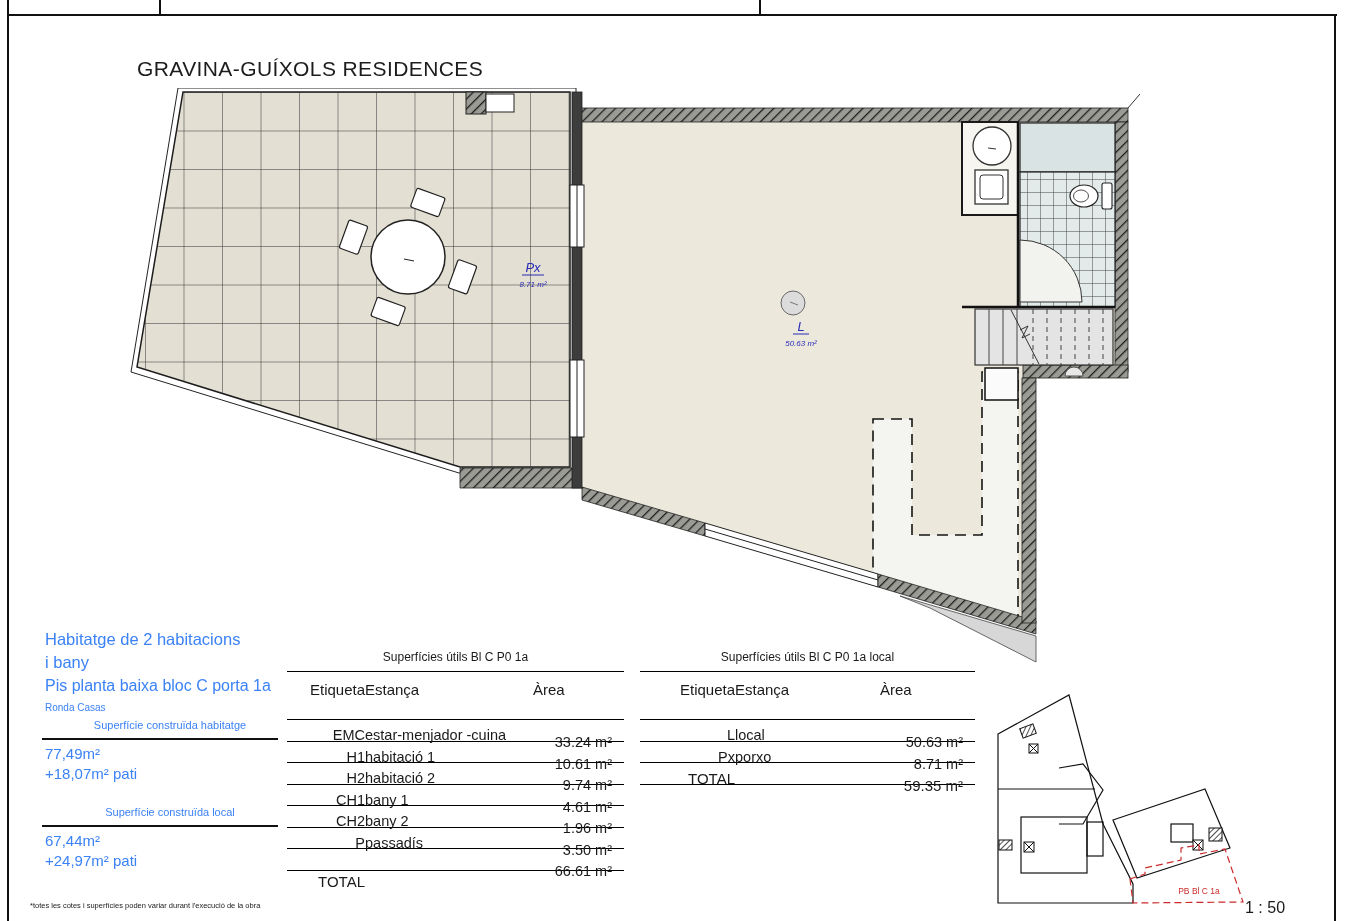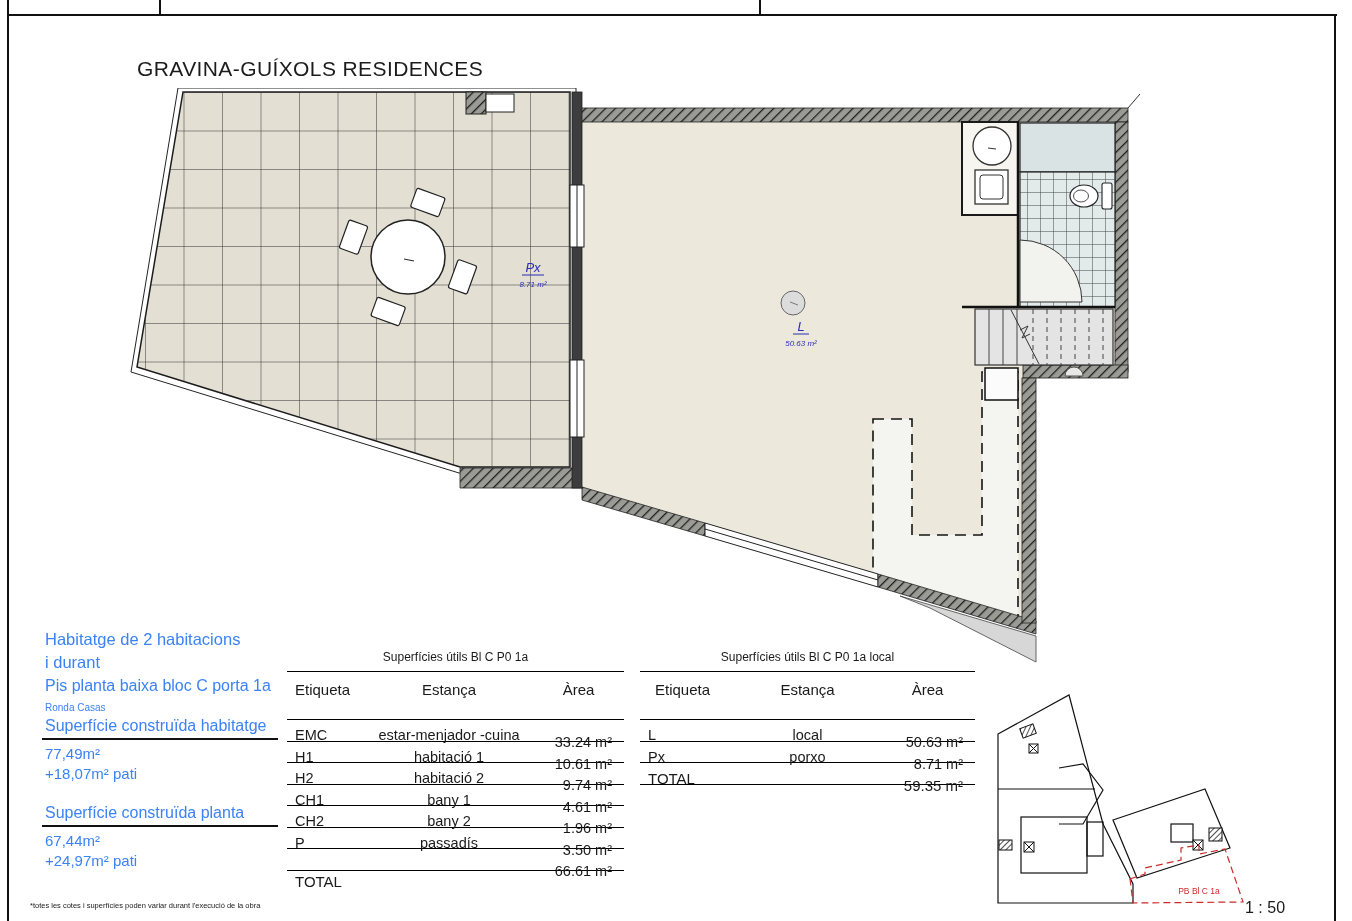--- a/index.html
+++ b/index.html
@@ -16,36 +16,36 @@
 
   
   .plan-svg { left:130px; top:88px; width:1010px; height:580px; }
   .keyplan-svg { left:985px; top:672px; width:288px; height:238px; }
 
   
   .info { left:45px; width:250px; font-size:16.5px; line-height:23px; color:#3b82f6; }
   .info-head { top:628px; }
   .info-sub { top:674px; font-size:16px; }
   .info-addr { top:696px; font-size:10px; }
-  .sec-label { font-size:16px; }
+  .sec-label { font-size:11px;text-align:center; }
   .sec-rule { position:absolute; left:42px; width:236px; height:1.5px; background:#111; }
   .sec-vals { font-size:15px; line-height:19.5px; }
 
   
   .s-table { position:absolute; top:650px; font-size:14.5px; }
   .t-title { text-align:center; font-size:12px; height:22px; border-bottom:1.5px solid #000; }
   .t-head { display:grid; height:48px; padding-top:9px; border-bottom:1px solid #000; font-size:15px; }
   .t-row { display:grid; height:21.5px; border-bottom:1px solid #000; align-items:center; }
   .t-row.noline { border-bottom:none; }
   .tm { left:287px; width:337px; }
   .tm .t-head, .tm .t-row { grid-template-columns:78px 168px 91px; }
   .tr2 { left:640px; width:335px; }
   .tr2 .t-head, .tr2 .t-row { grid-template-columns:95px 145px 95px; }
-  .c-l { padding-left:8px; text-align:left; }
-  .c-c { text-align:center; }
+  .c-l { padding-left:8px; text-align:right; }
+  .c-c { text-align:left; }
   .c-r { text-align:right; padding-right:12px;margin-top:14px; }
   .t-total { font-size:15px; }
 
   .disclaimer { left:30px; top:901px; font-size:7.5px; color:#1a1a1a; }
   .scale-label { left:1245px; top:899px; font-size:16px; }
 </style>
 </head>
 <body>
 
 <div class="vline" style="left:7px;top:0;width:2px;height:921px"></div>
@@ -174,33 +174,33 @@
     <line x1="392" y1="187" x2="414" y2="187" stroke="#2a2ab8" stroke-width="1"></line>
     <text x="403" y="199" font-size="8">8.71 m²</text>
     <text x="671" y="243" font-size="13">L</text>
     <line x1="663" y1="246" x2="679" y2="246" stroke="#2a2ab8" stroke-width="1"></line>
     <text x="671" y="258" font-size="8">50.63 m²</text>
   </g>
 </svg>
 
 <div class="abs info info-head">
   <div>Habitatge de 2 habitacions</div>
-  <div>i durant</div>
+  <div>i bany</div>
 </div>
 <div class="abs info info-sub">Pis planta baixa bloc C porta 1a</div>
 <div class="abs info info-addr">Ronda Casas</div>
 
 <div class="abs info sec-label" style="top:714px">Superfície construïda habitatge</div>
 <div class="sec-rule" style="top:738px"></div>
 <div class="abs info sec-vals" style="top:744px">
   <div>77,49m²</div>
   <div>+18,07m² pati</div>
 </div>
 
-<div class="abs info sec-label" style="top:801px">Superfície construïda planta</div>
+<div class="abs info sec-label" style="top:801px">Superfície construïda local</div>
 <div class="sec-rule" style="top:825px"></div>
 <div class="abs info sec-vals" style="top:831px">
   <div>67,44m²</div>
   <div>+24,97m² pati</div>
 </div>
 
 <div class="s-table tm">
   <div class="t-title">Superfícies útils Bl C P0 1a</div>
   <div class="t-head">
     <div class="c-l">Etiqueta</div>

